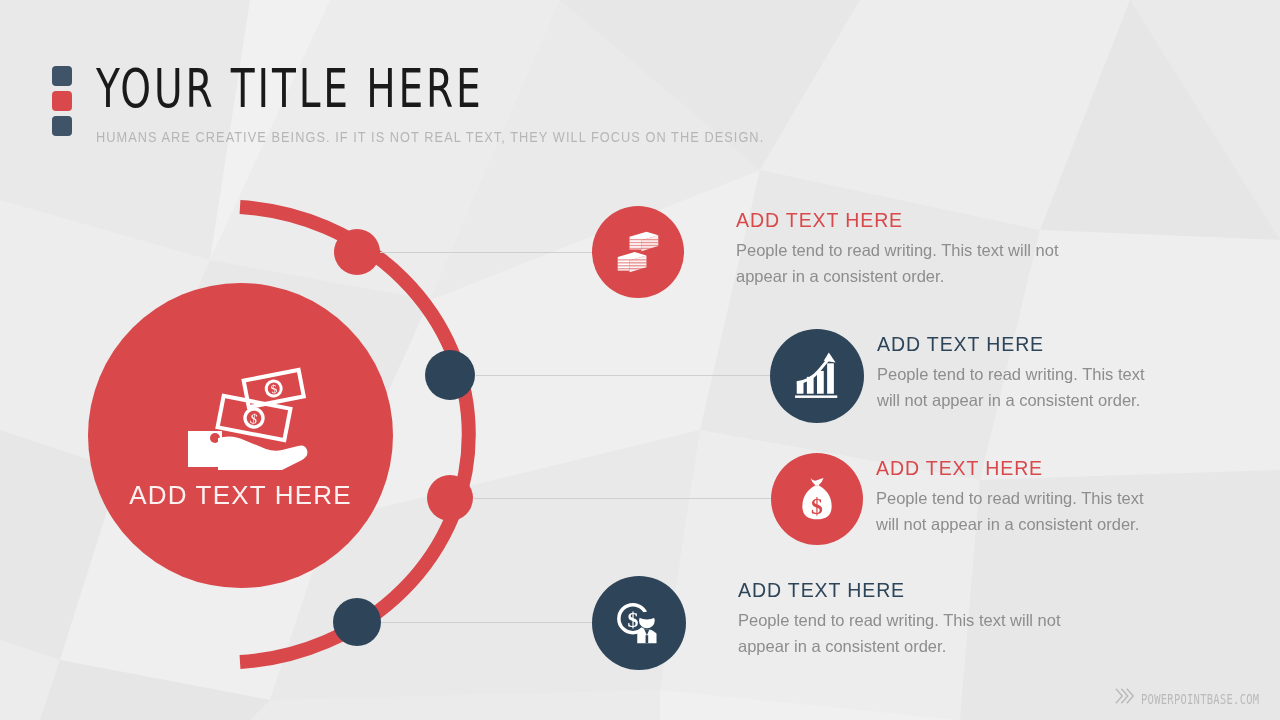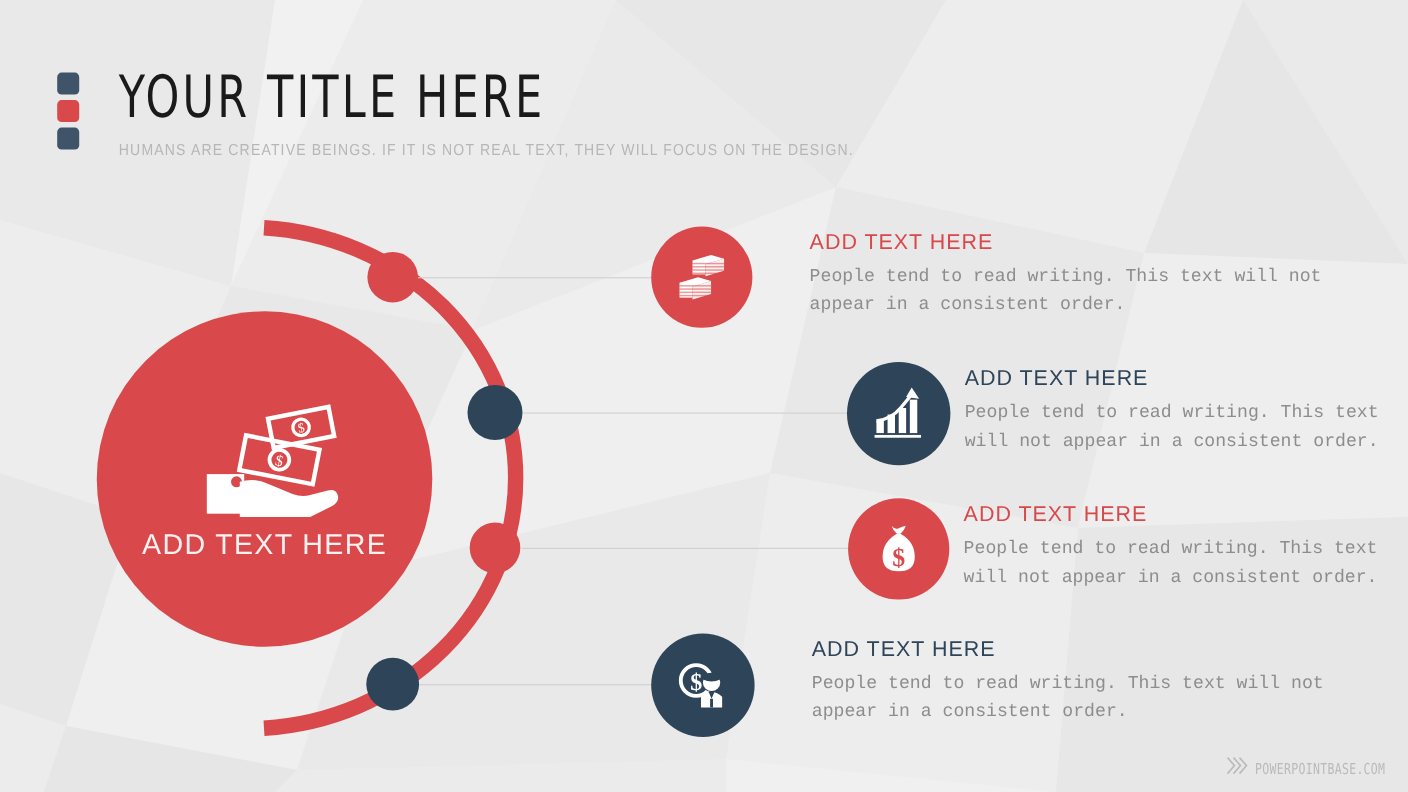--- a/index.html
+++ b/index.html
@@ -14,21 +14,21 @@
   }
   #bg-poly { position:absolute; inset:0; width:1280px; height:720px; }
 
   
   #header { position:absolute; left:52px; top:62px; }
   #bullets {
     position:absolute; left:0; top:4px;
     display:flex; flex-direction:column; gap:5px;
   }
   .bullet { width:20px; height:20px; border-radius:4px; }
-  #title-block { margin-left:56px; }
+  #title-block { margin-left:44px; }
   #page-title {
     font-family:"DejaVu Sans Condensed","Liberation Sans", sans-serif;
     font-size:53px; font-weight:300; letter-spacing:3.5px;
     color:#1a1a1a; line-height:1.02;
     transform:scaleX(0.82); transform-origin:left center;
     white-space:nowrap;
   }
   #page-subtitle {
     margin-top:13px;
     font-size:14.5px; font-weight:400; letter-spacing:1.2px;
@@ -60,21 +60,21 @@
   .item-text { }
   .item-title {
     font-size:19.5px; letter-spacing:0.9px; font-weight:400;
     white-space:nowrap; line-height:1.1;
   }
   .item-body {
     margin-top:7px;
     font-size:16.5px; color:#8d8d8d; line-height:1.55;
     font-weight:400;
   }
-  .item-body span { display:block; white-space:nowrap;font-family:Liberation Mono, monospace; }
+  .item-body span { display:block; white-space:nowrap; }
 
   .connector {
     position:absolute; height:1px; background:#cfcfcf;
   }
 
   
   #watermark {
     position:absolute; right:14px; bottom:14px;
     display:flex; align-items:flex-end; gap:5px;
     opacity:.72;

